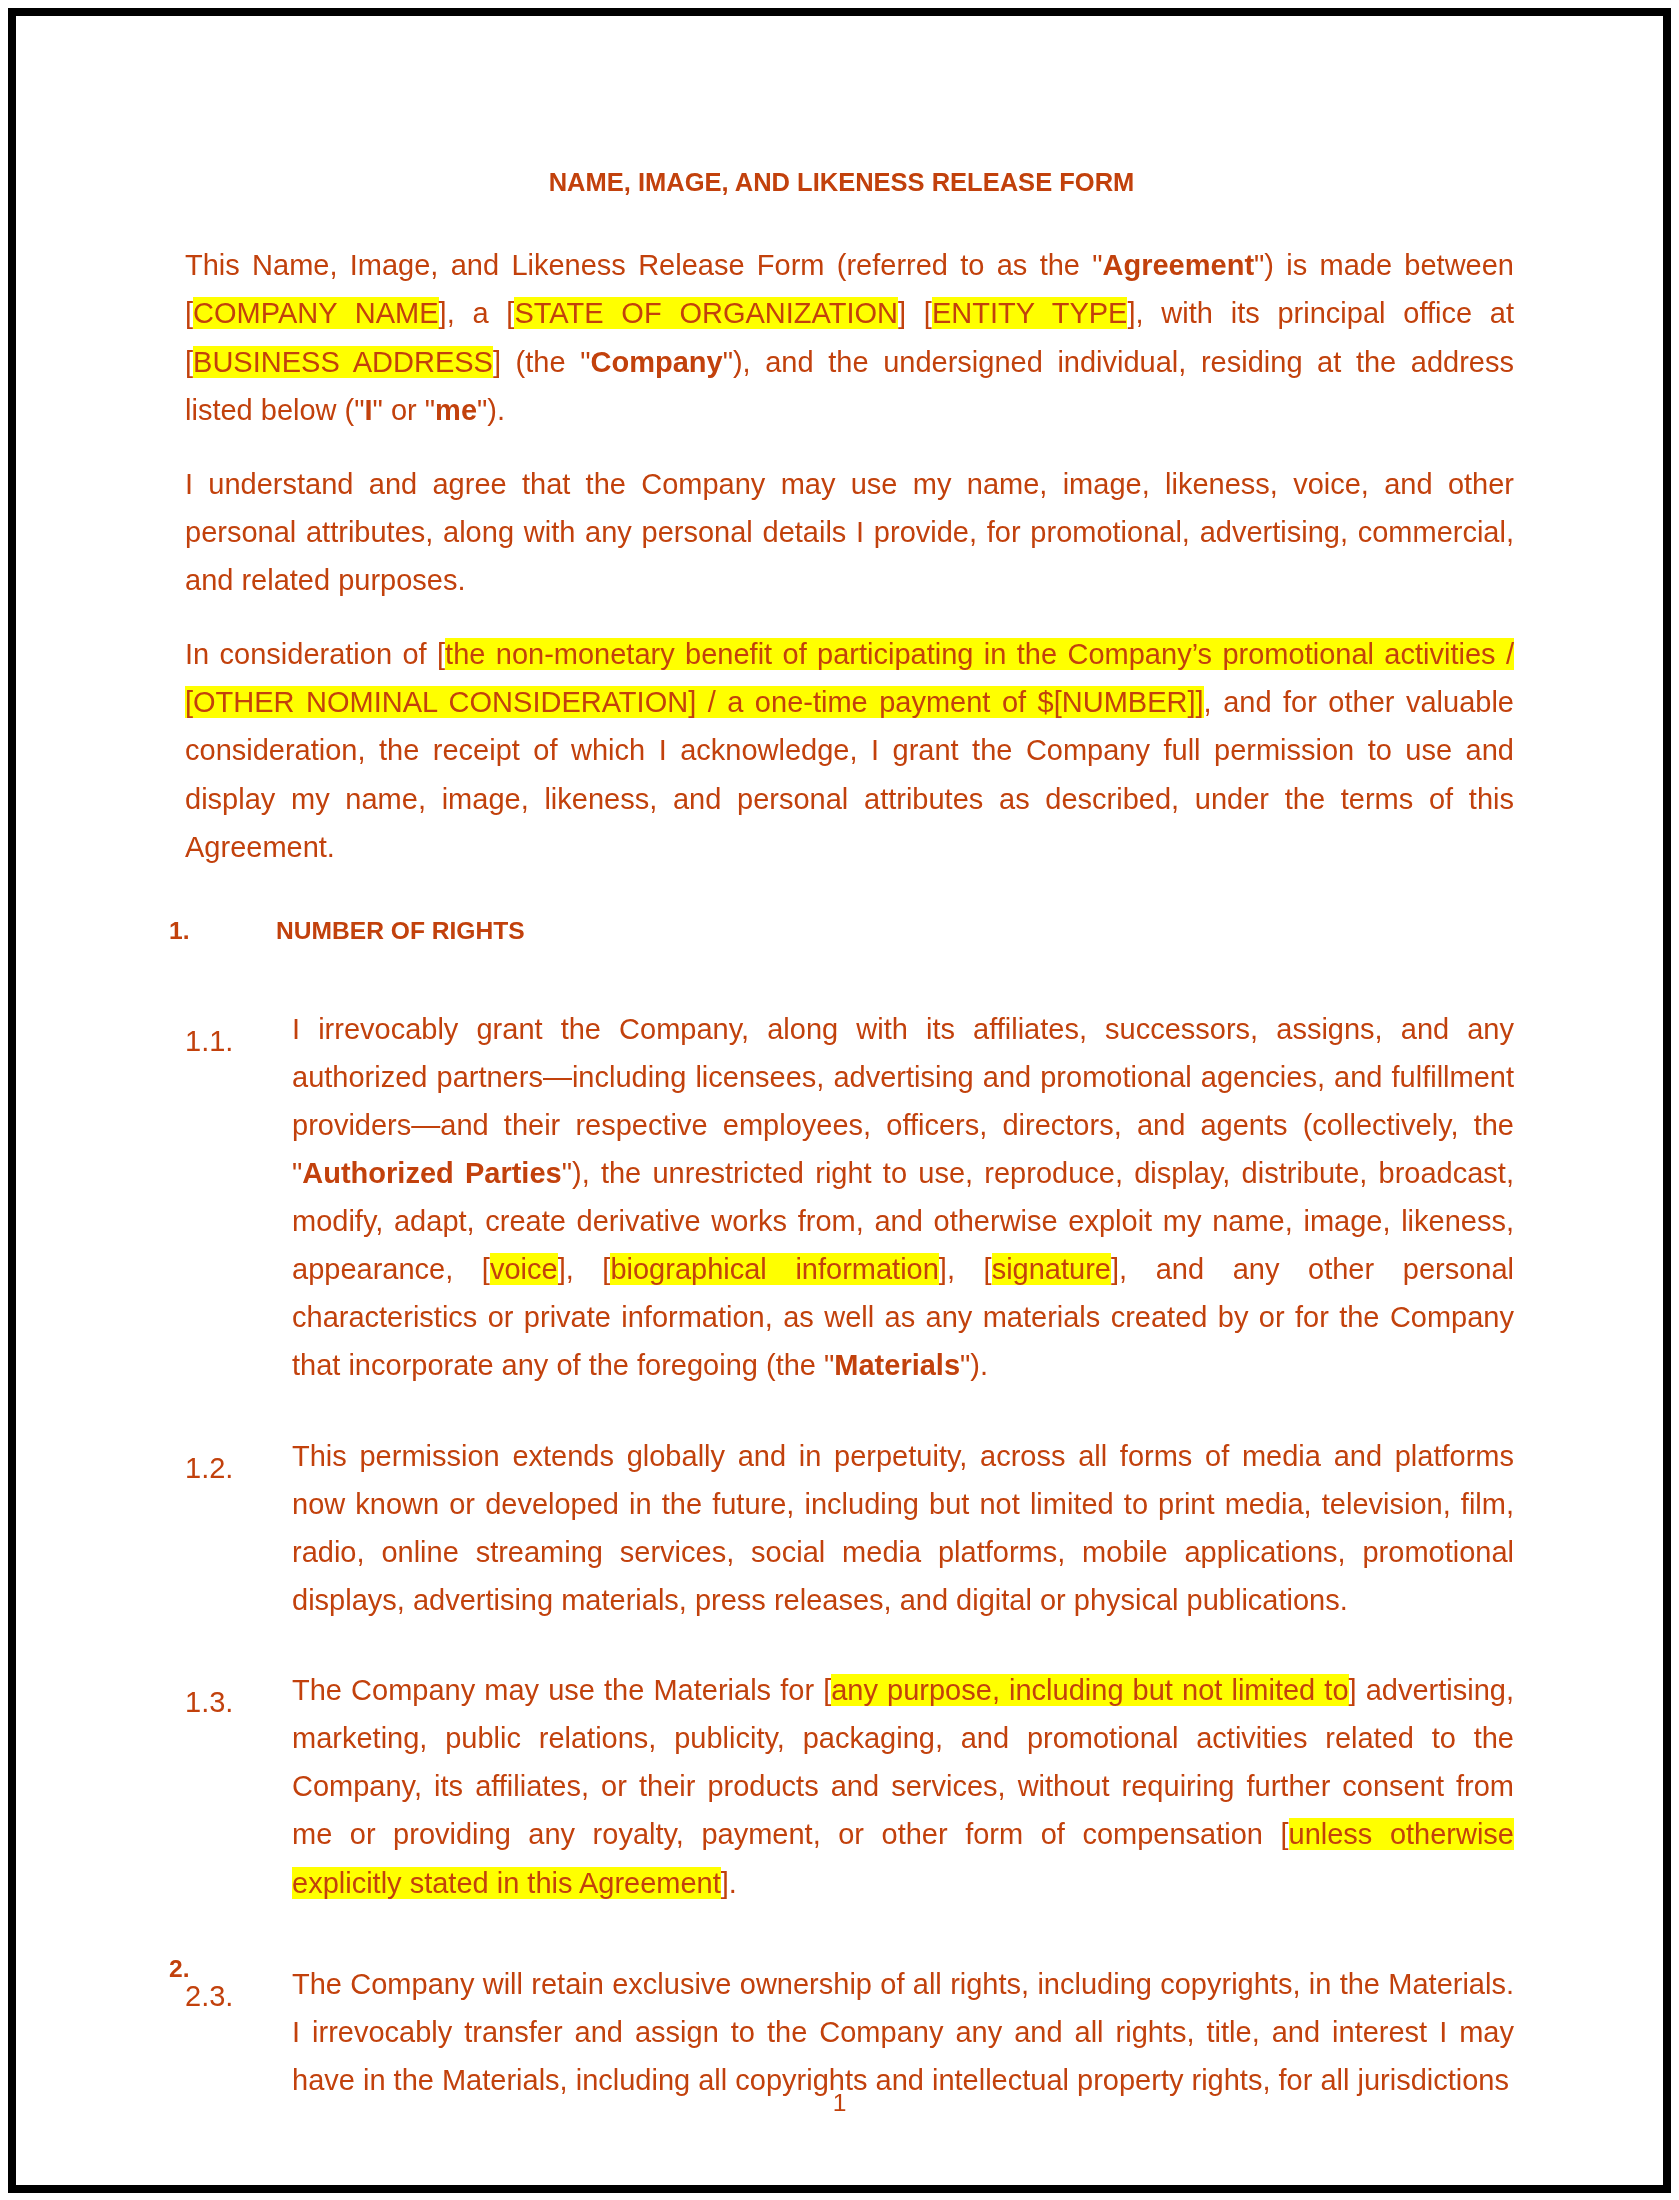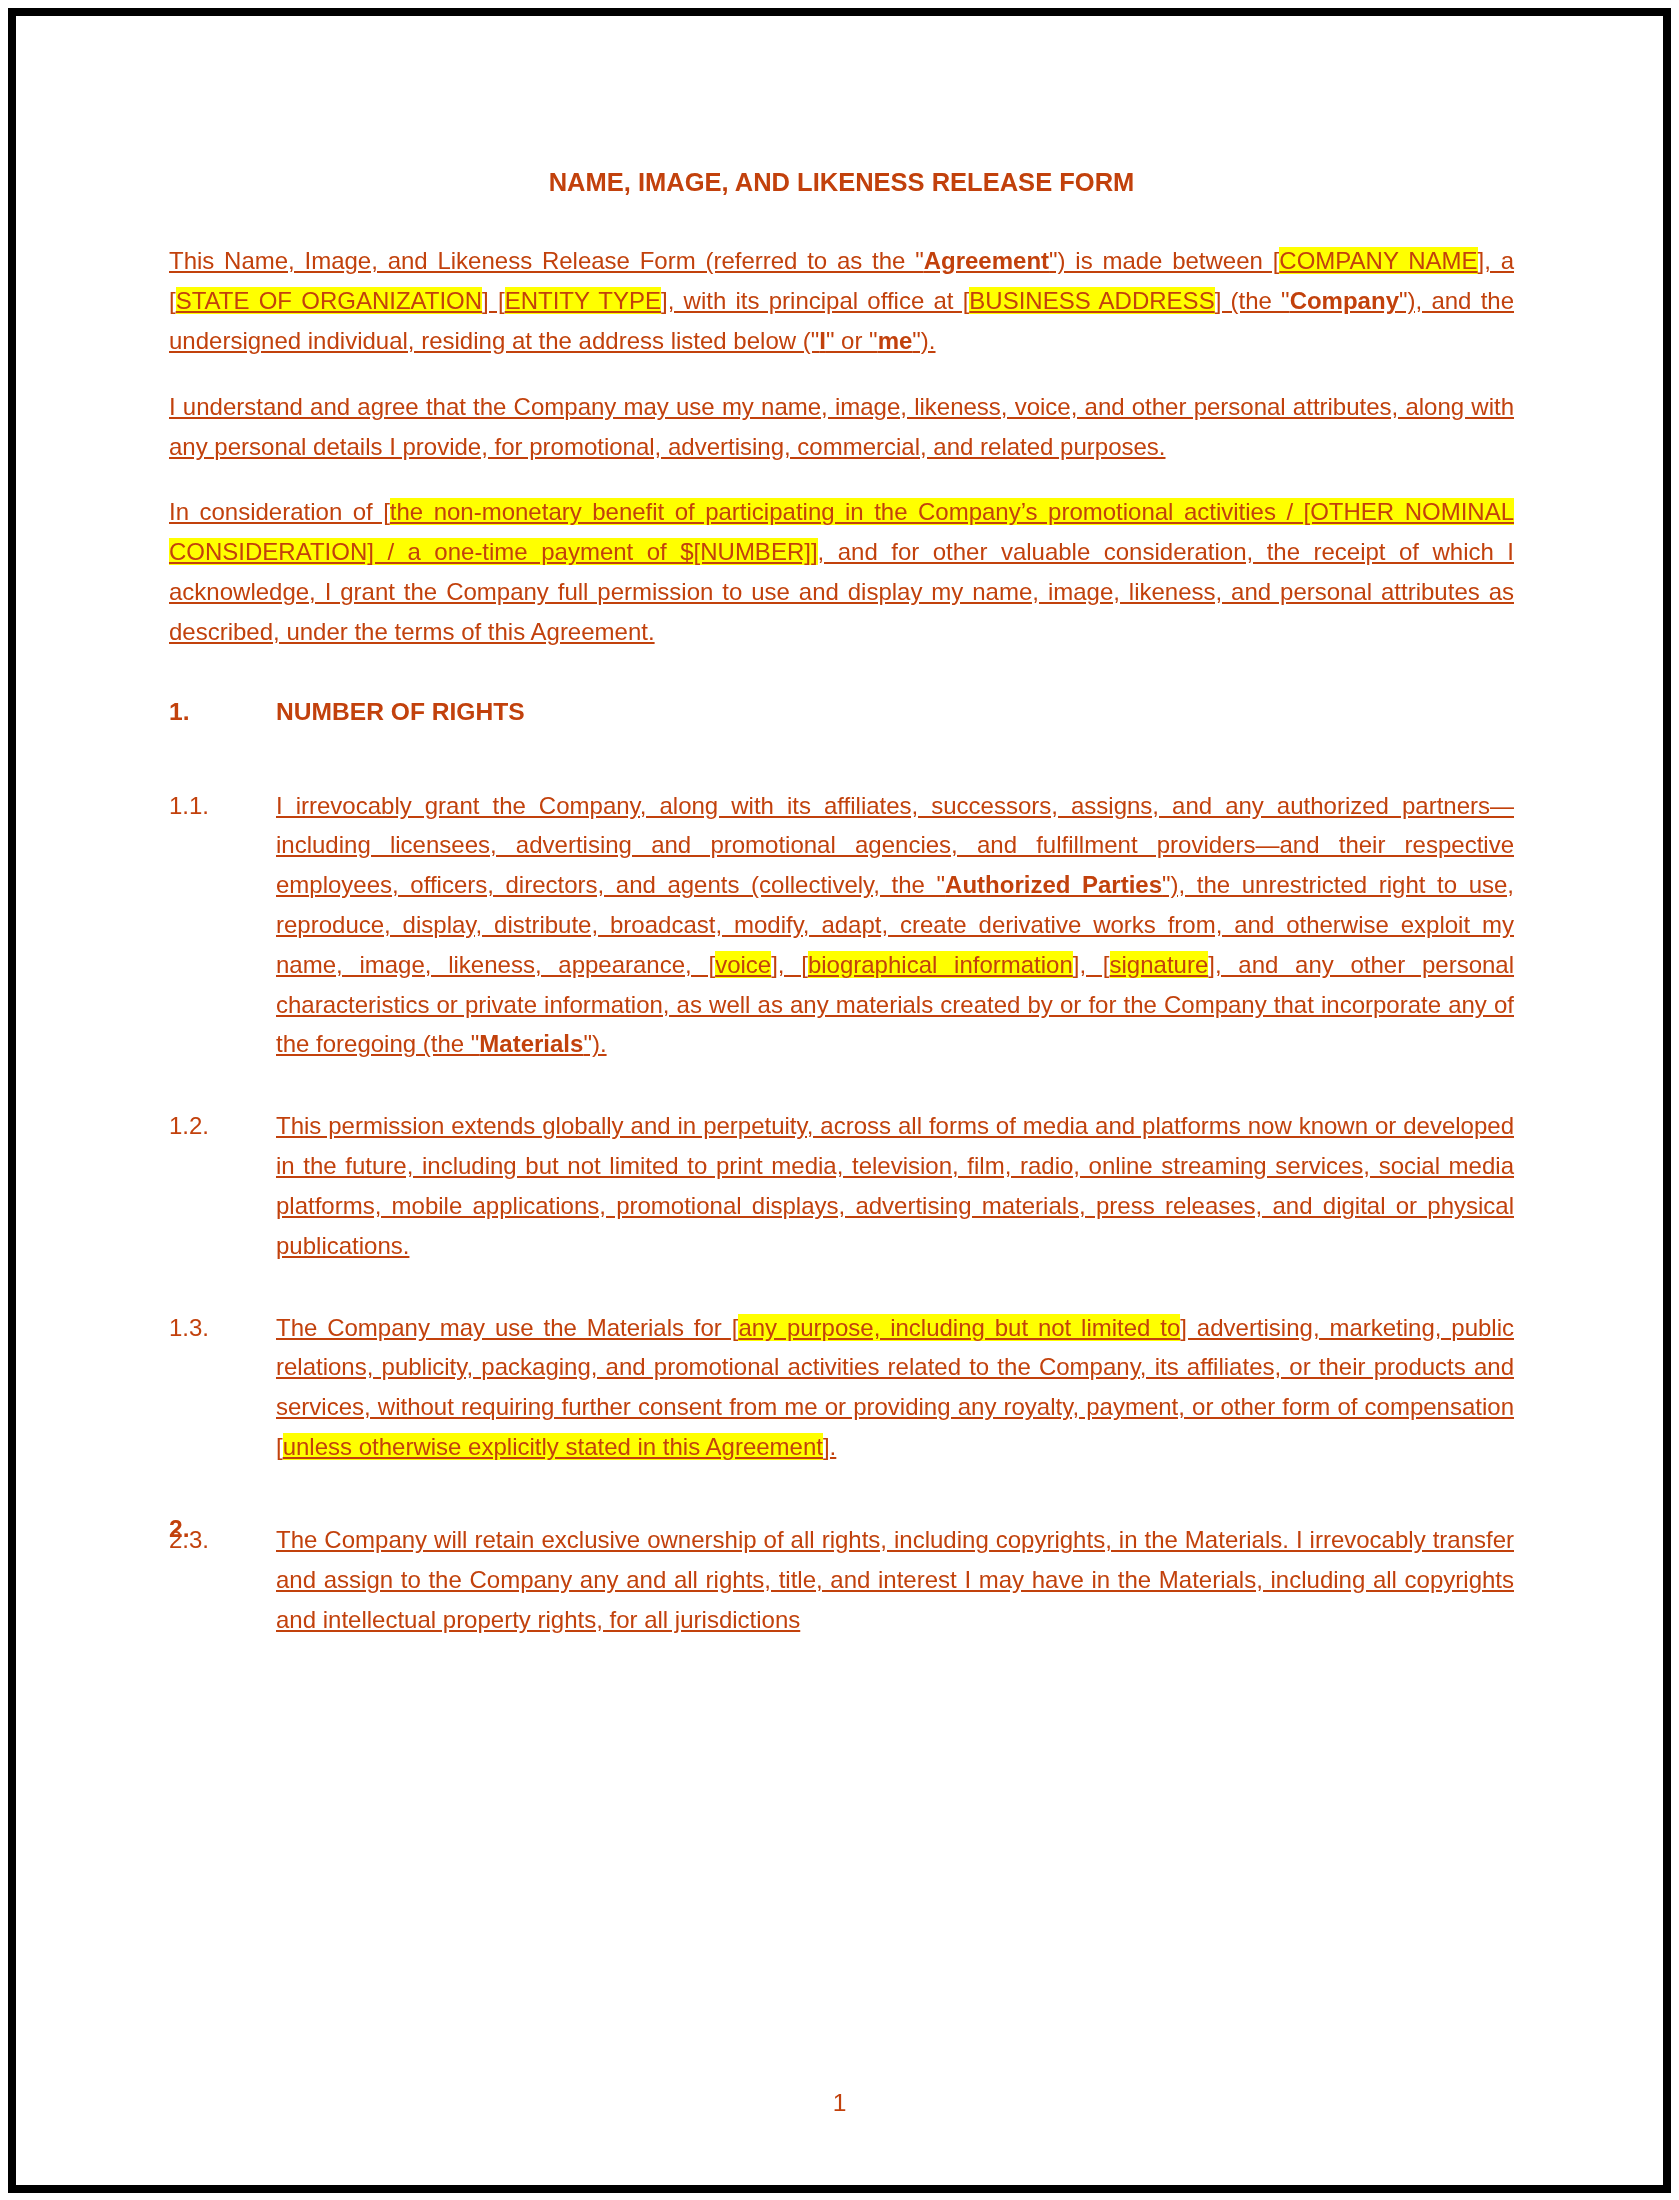--- a/index.html
+++ b/index.html
@@ -29,35 +29,34 @@
     width: 1345px;
   }
   .doc-title {
     font-size: 25.5px;
     font-weight: bold;
     text-align: center;
     margin: 0 0 40px 0;
     line-height: 1.5;
   }
   .para {
-    font-size: 24px;
+    font-size: 29px;
     line-height: 1.66;
     text-align: justify;
-    margin: 0 0 26px 0;
-    text-decoration: underline;
+    margin: 0 0 26px 16px;
   }
   .numbered {
     position: relative;
     padding-left: 107px;
     margin-bottom: 42px;
   }
   .numbered .num {
     position: absolute;
     left: 0;
-    top: 0;
+    top: 12px;
   }
   .heading-block {
     font-weight: bold;
     font-size: 24.6px;
     line-height: 1.66;
     position: relative;
     padding-left: 107px;
     margin: 40px 0 53px 0;
   }
   .heading-block .num {

